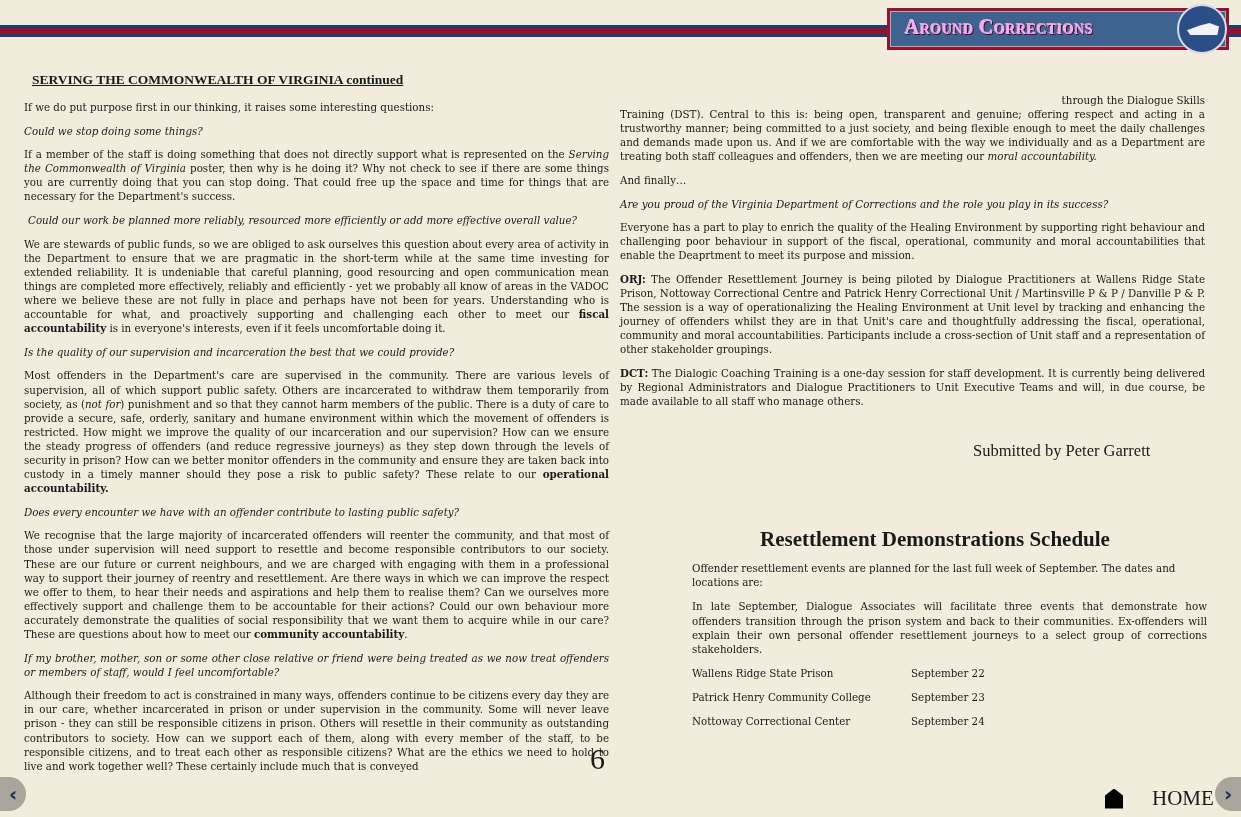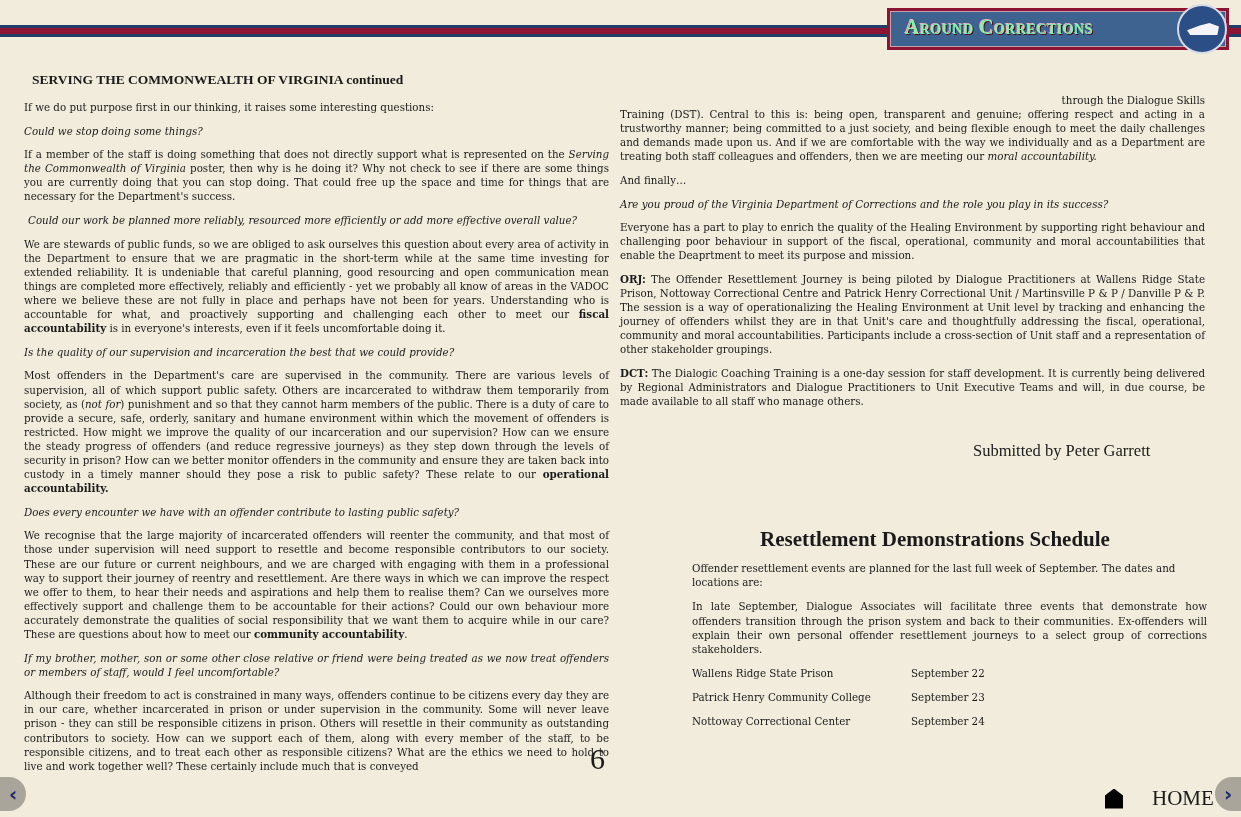--- a/index.html
+++ b/index.html
@@ -22,21 +22,21 @@
     position:absolute; left:887px; top:8px; width:342px; height:42px;
     background:#8e1434; box-sizing:border-box; padding:3px;
   }
   .banner-inner {
     width:100%; height:100%; background:#3e6390; position:relative;
     box-sizing:border-box; border:1px solid #c7a3ad;
   }
   .banner-title {
     position:absolute; left:14px; top:4px;
     font-family:"Liberation Serif", serif; font-weight:bold;
-    color:#86efac; font-size:20px; letter-spacing:0.5px;
+    color:#f0abfc; font-size:20px; letter-spacing:0.5px;
     text-shadow:1px 1px 0 #4a0a18, -1px -1px 0 #e6b7c0;
     font-variant:small-caps;
   }
   .seal {
     position:absolute; right:-2px; top:-8px; width:50px; height:50px;
     border-radius:50%; background:#2c4e86; border:2px solid #d8dbe8;
     box-sizing:border-box; overflow:hidden;
   }
   .seal .state {
     position:absolute; left:8px; top:17px; width:32px; height:12px;
@@ -50,21 +50,21 @@
   .col {
     position:absolute; font-size:10.3px; line-height:14.1px;
     text-align:justify;
   }
   .col p { margin:0 0 9.5px 0; }
   .col .q { font-style:italic; }
   .left { left:24px; top:100px; width:585px; }
   .right { left:620px; top:93px; width:585px; }
   .section-title {
     position:absolute; left:32px; top:72px;
-    font-family:"Liberation Serif", serif; font-weight:bold; font-size:13.5px;
+    font-family:"Liberation Serif", serif; font-weight:bold; font-size:13.5px;text-decoration:underline;
   }
   .section-title .cont { font-weight:bold; }
   .first-right { text-align:right; margin:0 !important; }
 
   .submitted {
     position:absolute; left:973px; top:441px;
     font-family:"Liberation Serif", serif; font-size:16.5px;
   }
   .sched-title {
     position:absolute; left:760px; top:527px;

